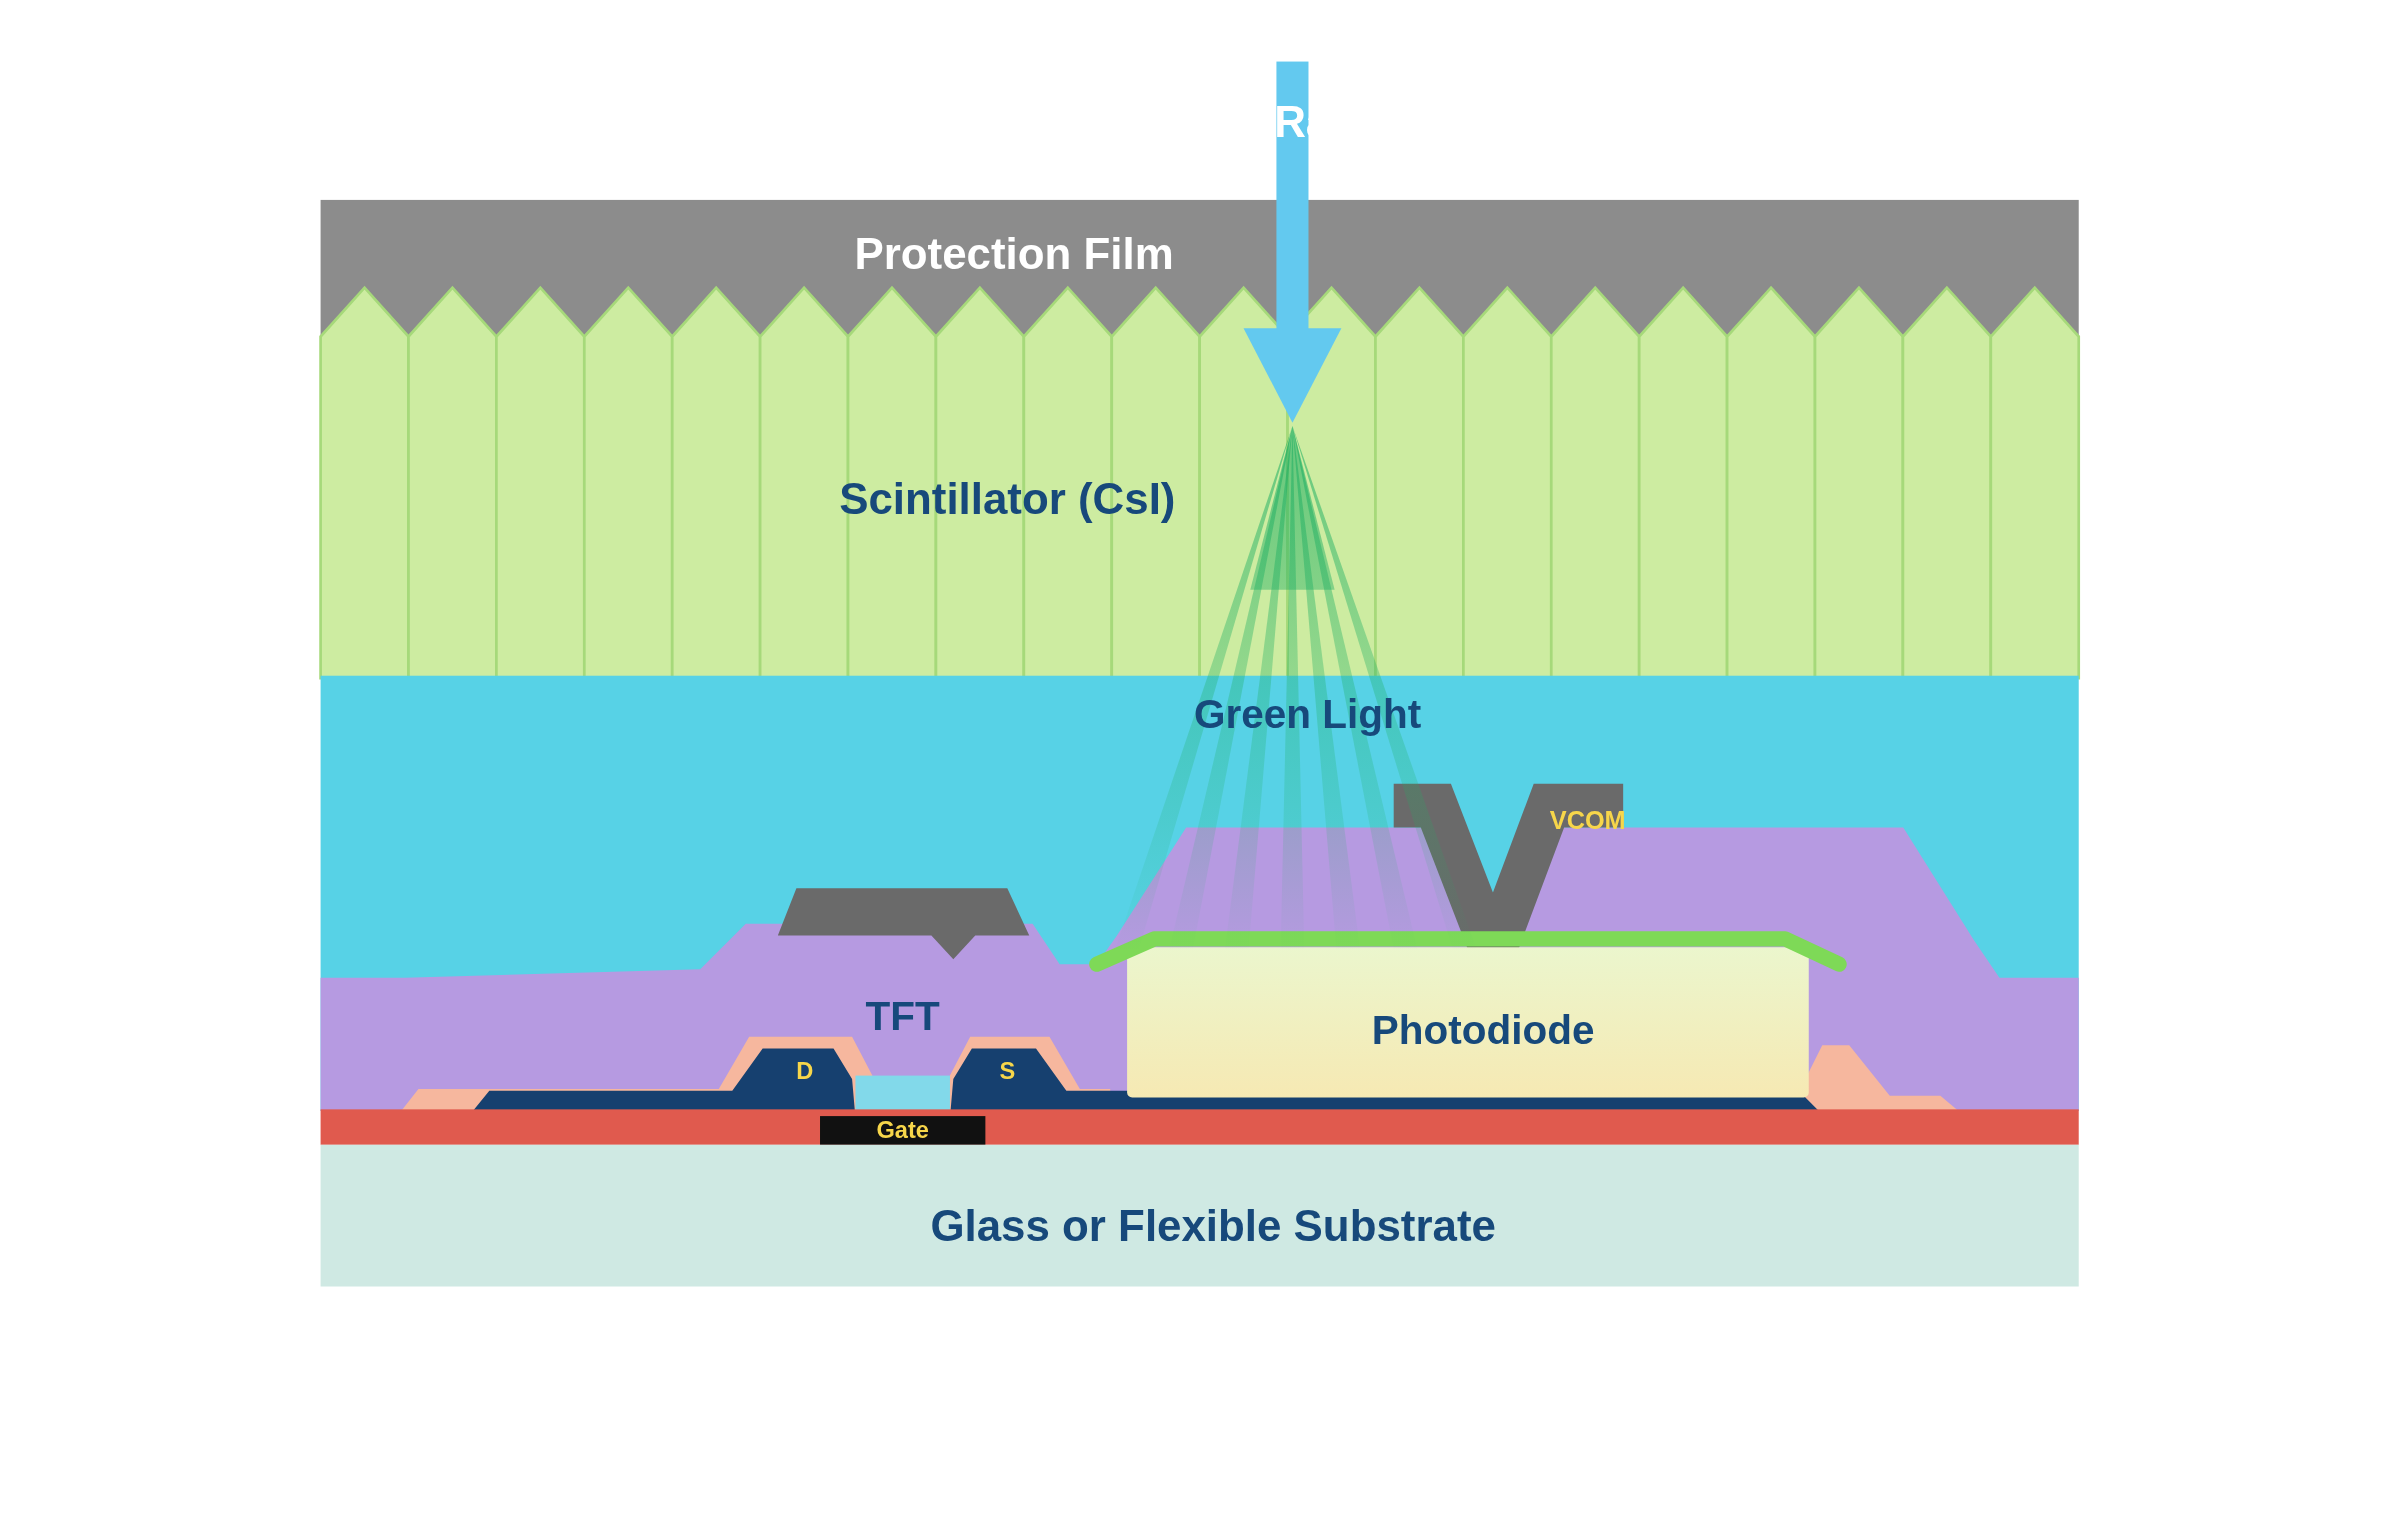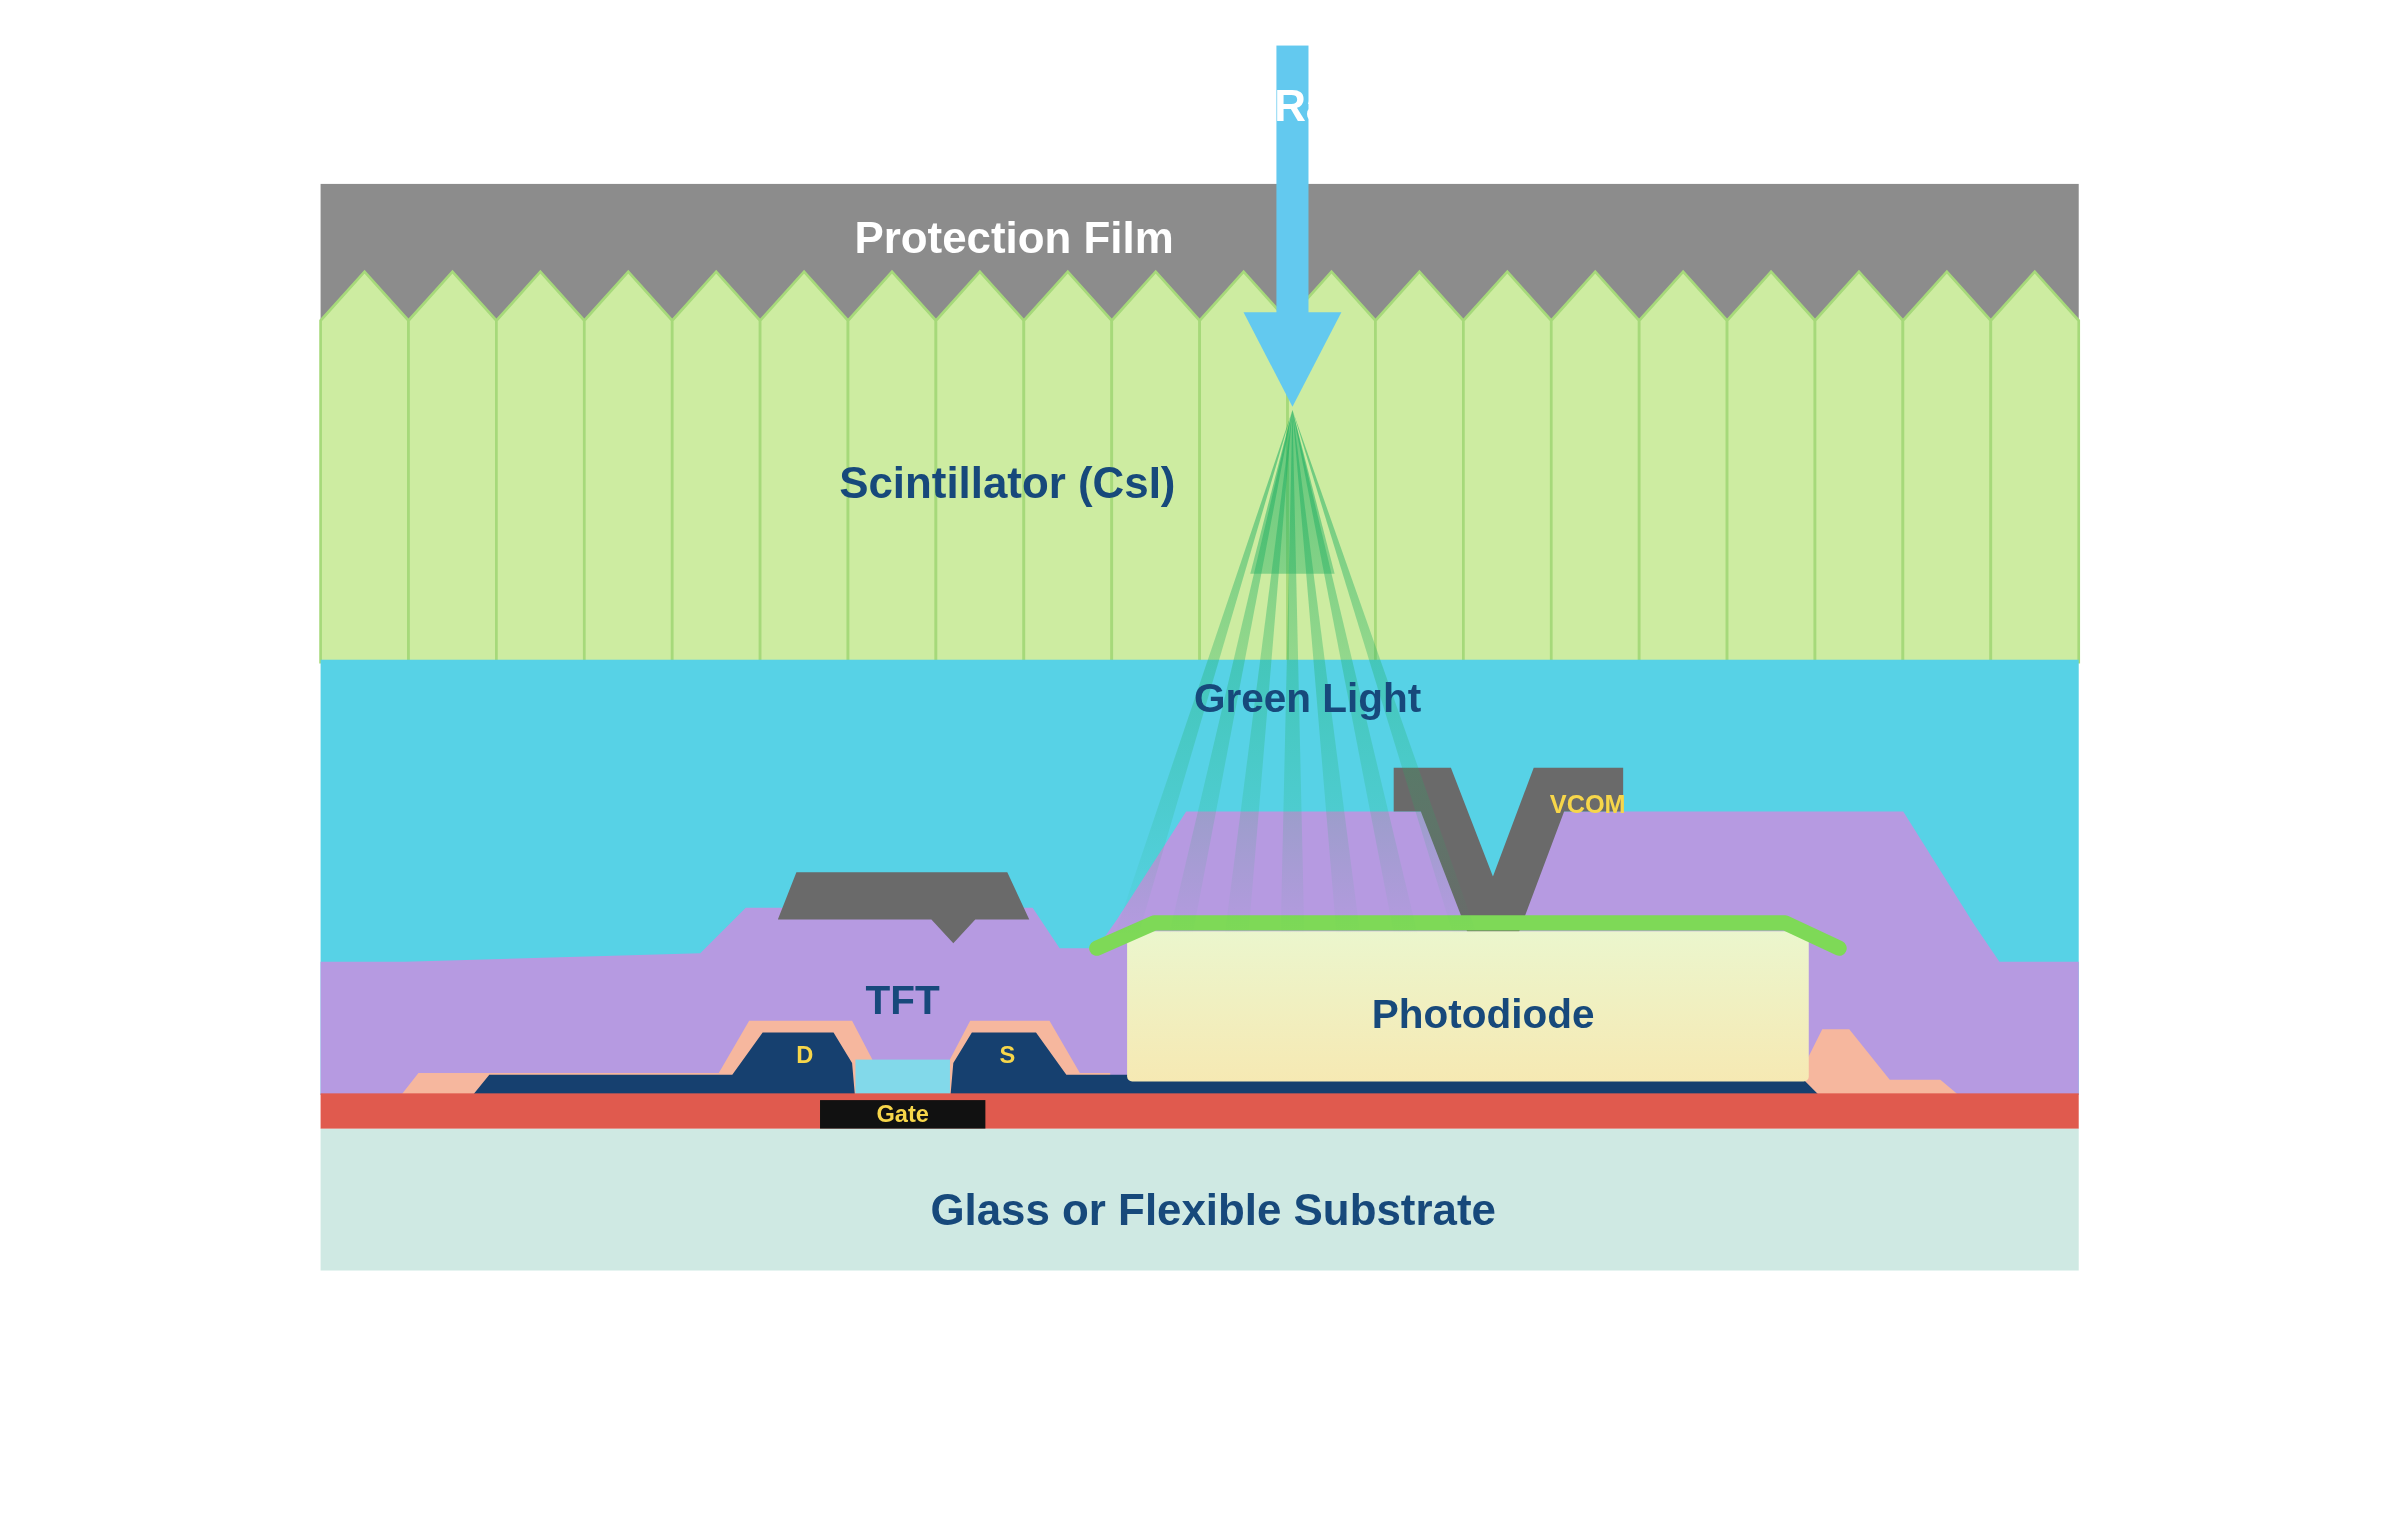--- a/index.html
+++ b/index.html
@@ -1,16 +1,16 @@
 <!DOCTYPE html>
 <html style="font-size:7.7px"><head>
 <meta charset="utf-8">
 <style>
   html,body{margin:0;padding:0;background:#ffffff;}
-  .stage{width:100%;max-width:2734px;margin:0 auto;}
+  .stage{width:100%;max-width:2734px;margin:16px auto;}
   svg{display:block;width:100%;height:auto;}
   text{font-family:"Liberation Sans",sans-serif;font-weight:700;}
   .t26{font-size:26px;}
   .t24{font-size:24px;}
   .t15{font-size:15px;}
   .t14{font-size:14px;}
   .navy{fill:#17497b;}
   .white{fill:#ffffff;}
   .yellow{fill:#f7d64a;}
 </style>

